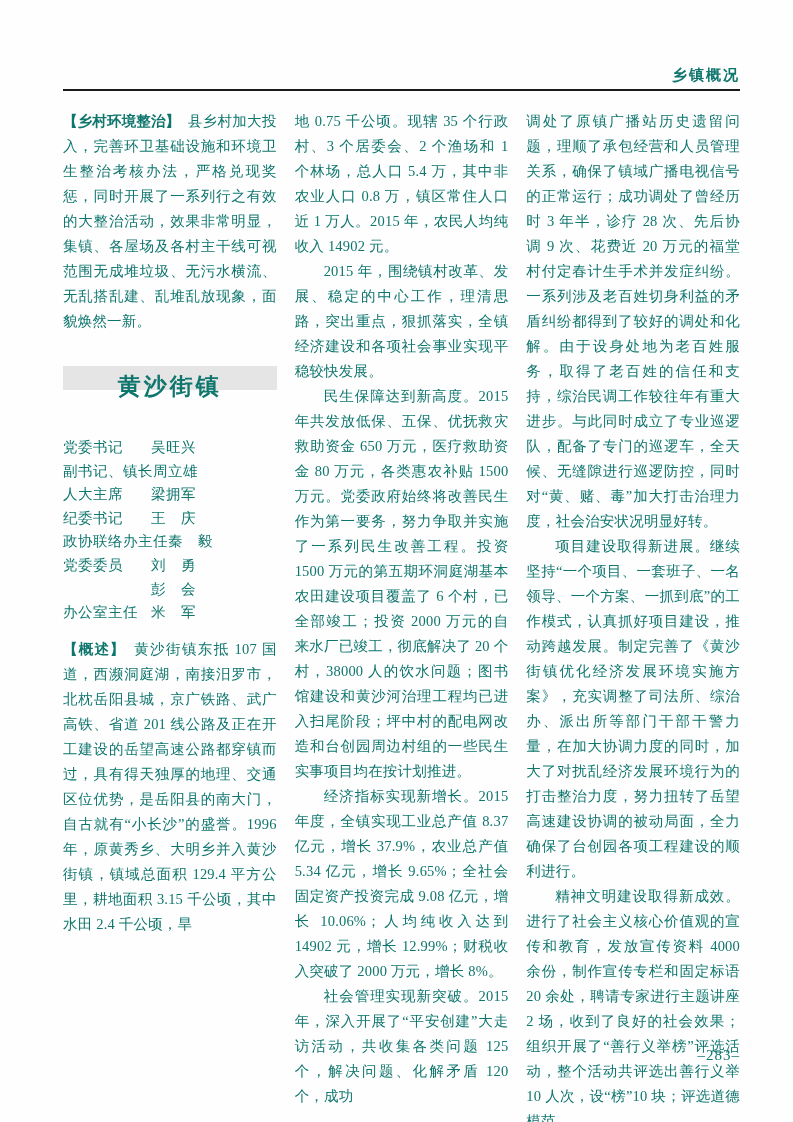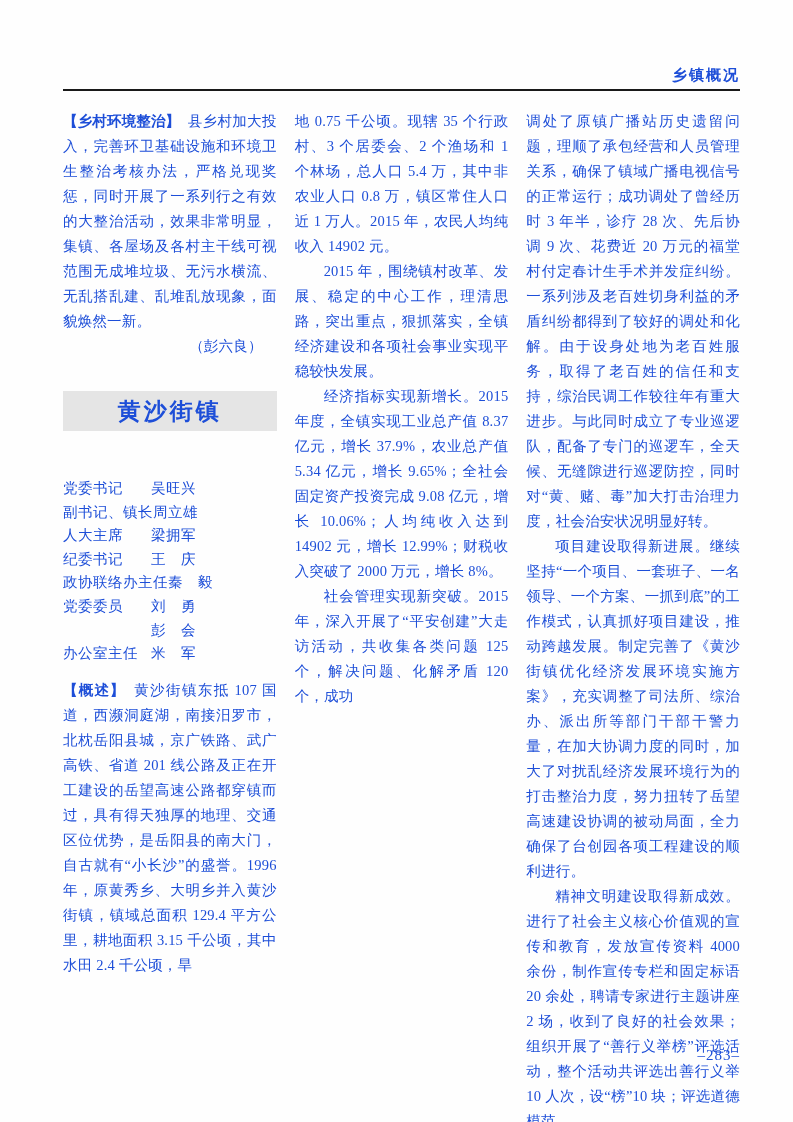--- a/index.html
+++ b/index.html
@@ -2,21 +2,21 @@
 <html lang="zh"><head>
 <meta charset="utf-8">
 <style>
   html, body { margin: 0; padding: 0; background: #ffffff; }
   .page {
     position: relative;
     width: 793px;
     height: 1122px;
     background: #fefefe;
     overflow: hidden;
-    color: #1d4ed8;
+    color: #0f766e;
     font-family: "Liberation Serif", "DejaVu Serif", serif;
   }
   .page-inner {
     padding: 0 53px 0 63px; 
   }
   
   .running-head {
     padding-top: 66px;
     text-align: right;
     font-family: "Liberation Sans", "DejaVu Sans", sans-serif;
@@ -60,21 +60,21 @@
   }
   
   .town-heading {
     margin: 32px 0 0 0;
     background: #e5e5e5;
     text-align: center;
     font-size: 23px;
     font-weight: bold;
     letter-spacing: 3px;
     line-height: 42px;
-    height: 40px;
+    height: 24px;
     font-family: "Liberation Serif", "DejaVu Serif", serif;
   }
   
   .officials {
     margin-top: 46px;
     margin-bottom: 12px;
     font-family: "Liberation Sans", "DejaVu Sans", sans-serif;
     font-size: 14.5px;
     letter-spacing: 0.5px;
   }
@@ -105,21 +105,20 @@
 <div class="page">
   <div class="page-inner">
 
     <div class="running-head">乡镇概况</div>
     <hr class="head-rule">
 
     <div class="columns">
 
       <section class="col">
         <p><span class="sec-title">【乡村环境整治】</span><span>县乡村加大投入，完善环卫基础设施和环境卫生整治考核办法，严格兑现奖惩，同时开展了一系列行之有效的大整治活动，效果非常明显，集镇、各屋场及各村主干线可视范围无成堆垃圾、无污水横流、无乱搭乱建、乱堆乱放现象，面貌焕然一新。</span></p>
-        <p class="signature">（彭六良）</p>
 
         <h2 class="town-heading">黄沙街镇</h2>
 
         <div class="officials">
           <div class="off-row">
             <span class="off-title">党委书记</span>
             <span class="off-name">吴旺兴</span>
           </div>
           <div class="off-row">
             <span class="off-title">副书记、镇长</span>
@@ -150,20 +149,21 @@
             <span class="off-name">米　军</span>
           </div>
         </div>
 
         <p class="overview"><span class="sec-title">【概述】</span><span>黄沙街镇东抵 107 国道，西濒洞庭湖，南接汨罗市，北枕岳阳县城，京广铁路、武广高铁、省道 201 线公路及正在开工建设的岳望高速公路都穿镇而过，具有得天独厚的地理、交通区位优势，是岳阳县的南大门，自古就有“小长沙”的盛誉。1996 年，原黄秀乡、大明乡并入黄沙街镇，镇域总面积 129.4 平方公里，耕地面积 3.15 千公顷，其中水田 2.4 千公顷，旱</span></p>
       </section>
 
       <section class="col">
         <p>地 0.75 千公顷。现辖 35 个行政村、3 个居委会、2 个渔场和 1 个林场，总人口 5.4 万，其中非农业人口 0.8 万，镇区常住人口近 1 万人。2015 年，农民人均纯收入 14902 元。</p>
         <p class="para-indent">2015 年，围绕镇村改革、发展、稳定的中心工作，理清思路，突出重点，狠抓落实，全镇经济建设和各项社会事业实现平稳较快发展。</p>
+        <p class="para-indent">民生保障达到新高度。2015 年共发放低保、五保、优抚救灾救助资金 650 万元，医疗救助资金 80 万元，各类惠农补贴 1500 万元。党委政府始终将改善民生作为第一要务，努力争取并实施了一系列民生改善工程。投资 1500 万元的第五期环洞庭湖基本农田建设项目覆盖了 6 个村，已全部竣工；投资 2000 万元的自来水厂已竣工，彻底解决了 20 个村，38000 人的饮水问题；图书馆建设和黄沙河治理工程均已进入扫尾阶段；坪中村的配电网改造和台创园周边村组的一些民生实事项目均在按计划推进。</p>
         <p class="para-indent">经济指标实现新增长。2015 年度，全镇实现工业总产值 8.37 亿元，增长 37.9%，农业总产值 5.34 亿元，增长 9.65%；全社会固定资产投资完成 9.08 亿元，增长 10.06%；人均纯收入达到 14902 元，增长 12.99%；财税收入突破了 2000 万元，增长 8%。</p>
         <p class="para-indent">社会管理实现新突破。2015 年，深入开展了“平安创建”大走访活动，共收集各类问题 125 个，解决问题、化解矛盾 120 个，成功</p>
       </section>
 
       <section class="col">
         <p>调处了原镇广播站历史遗留问题，理顺了承包经营和人员管理关系，确保了镇域广播电视信号的正常运行；成功调处了曾经历时 3 年半，诊疗 28 次、先后协调 9 次、花费近 20 万元的福堂村付定春计生手术并发症纠纷。一系列涉及老百姓切身利益的矛盾纠纷都得到了较好的调处和化解。由于设身处地为老百姓服务，取得了老百姓的信任和支持，综治民调工作较往年有重大进步。与此同时成立了专业巡逻队，配备了专门的巡逻车，全天候、无缝隙进行巡逻防控，同时对“黄、赌、毒”加大打击治理力度，社会治安状况明显好转。</p>
         <p class="para-indent">项目建设取得新进展。继续坚持“一个项目、一套班子、一名领导、一个方案、一抓到底”的工作模式，认真抓好项目建设，推动跨越发展。制定完善了《黄沙街镇优化经济发展环境实施方案》，充实调整了司法所、综治办、派出所等部门干部干警力量，在加大协调力度的同时，加大了对扰乱经济发展环境行为的打击整治力度，努力扭转了岳望高速建设协调的被动局面，全力确保了台创园各项工程建设的顺利进行。</p>
         <p class="para-indent">精神文明建设取得新成效。进行了社会主义核心价值观的宣传和教育，发放宣传资料 4000 余份，制作宣传专栏和固定标语 20 余处，聘请专家进行主题讲座 2 场，收到了良好的社会效果；组织开展了“善行义举榜”评选活动，整个活动共评选出善行义举 10 人次，设“榜”10 块；评选道德模范</p>
       </section>
 

